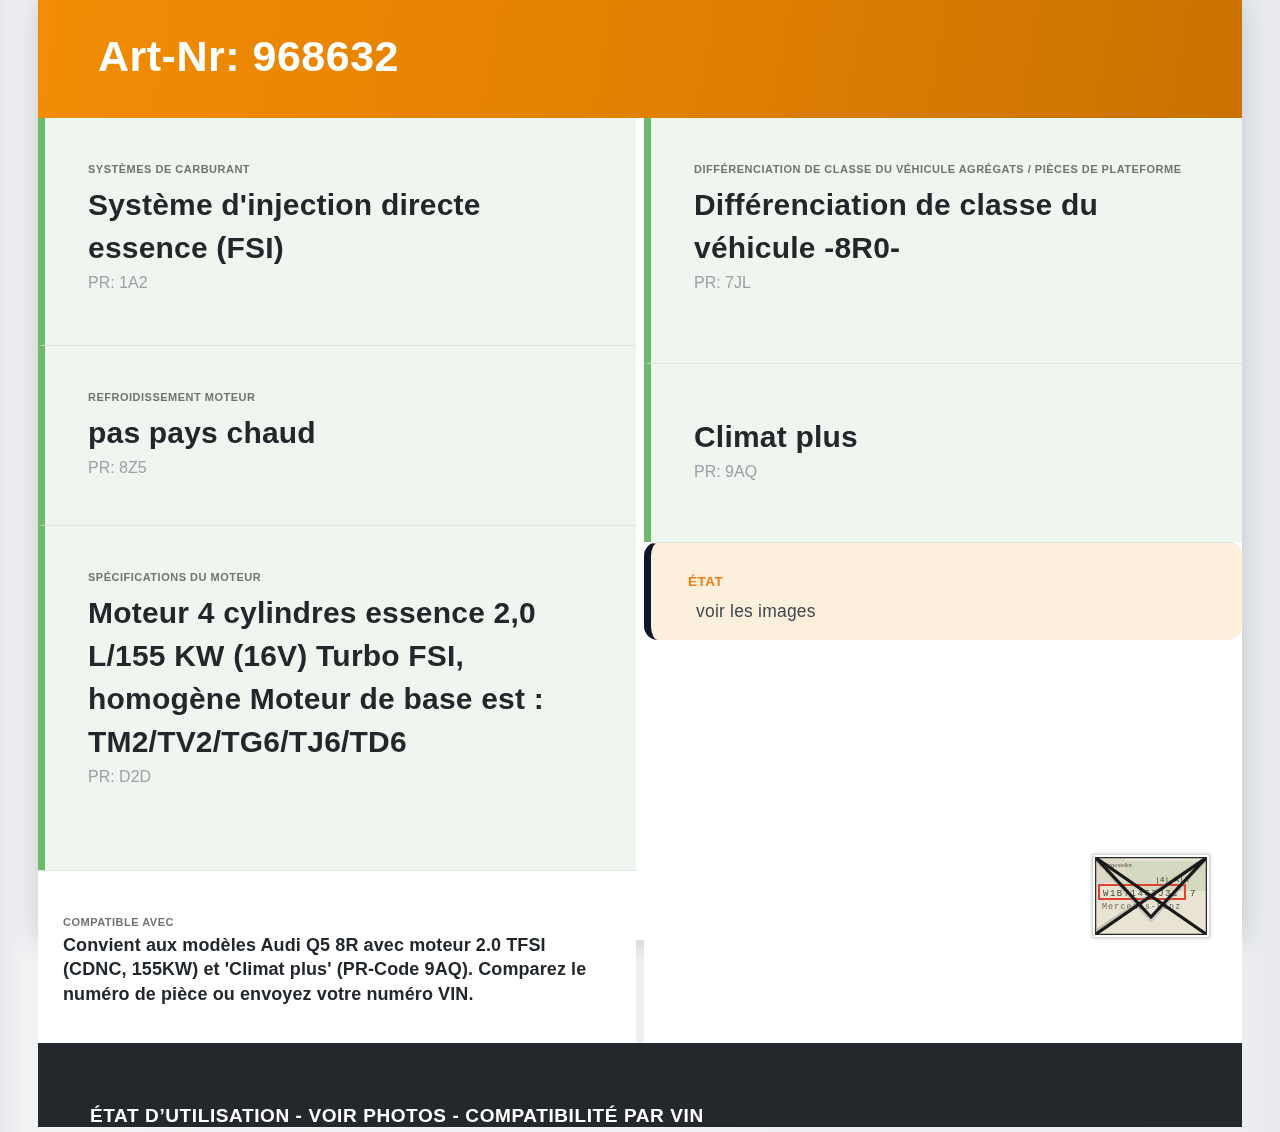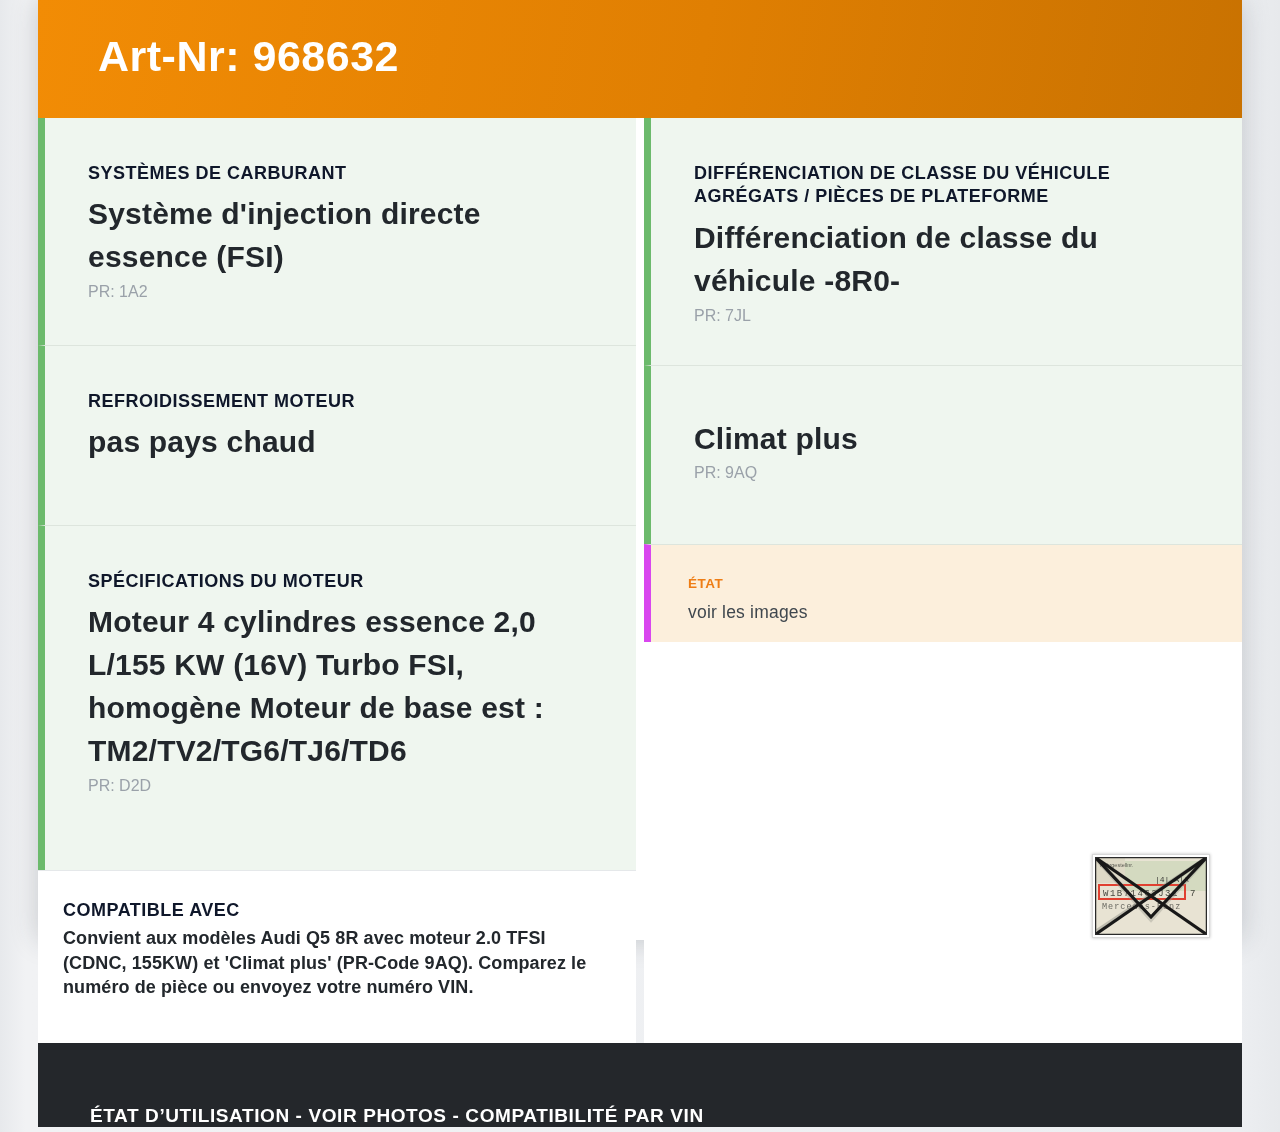--- a/index.html
+++ b/index.html
@@ -34,37 +34,38 @@
   .card {
     background:#eff6ef;
     border-left:7px solid #6cba6c;
     padding:44px 40px 40px 43px;
   }
   .card + .card { border-top:1px solid #dde5dd; }
   .card.plain {
     background:#ffffff;
     border-left:none;
     border-top:1px solid #e5e8ea;
-    padding:28px 30px 30px 25px;
+    padding:44px 30px 30px 25px;
   }
   .card.etat {
     background:#fcefdc;
-    border-left:7px solid #d946ef;
+    border-left:7px solid #0f172a;
     padding:30px 40px 12px 37px;
+    border-radius:14px;
   }
   .card-label {
-    font-size:18px; font-weight:700; color:#0f172a; letter-spacing:.5px; line-height:1.3;
+    font-size:11px; font-weight:700; color:#737373; letter-spacing:.5px; line-height:1.3;
   }
   .card-title {
     font-size:30px; font-weight:700; color:#22272c; line-height:1.43; margin-top:8px;
     letter-spacing:.2px;
   }
   .card-pr { font-size:16px; color:#9aa1a9; margin-top:4px; }
   .card.etat .card-label { color:#ee7d15; font-size:13.5px; }
-  .card.etat .card-title { font-size:17.5px; font-weight:400; color:#3f474e; margin-top:9px; line-height:1.3; letter-spacing:.2px; }
+  .card.etat .card-title { font-size:17.5px; font-weight:400; color:#3f474e; margin-top:9px; line-height:1.3; letter-spacing:.2px;margin-left:8px; }
   .card.plain .card-body {
     font-size:18px; font-weight:700; color:#22272c; line-height:1.34; margin-top:4px;
     max-width:555px; letter-spacing:.1px;
   }
   
   .c1{min-height:227px}.c2{min-height:180px}.c3{min-height:345px}.c4{min-height:173px}
   .r1{min-height:245px}.r2{min-height:179px}.r3{min-height:98px}
   .footer {
     flex:0 0 84px; height:84px;
     background:#24272b;
@@ -97,20 +98,21 @@
 
     <div class="col">
       <div class="card c1">
         <div class="card-label">SYSTÈMES DE CARBURANT</div>
         <div class="card-title">Système d'injection directe essence (FSI)</div>
         <div class="card-pr">PR: 1A2</div>
       </div>
       <div class="card c2">
         <div class="card-label">REFROIDISSEMENT MOTEUR</div>
         <div class="card-title">pas pays chaud</div>
+        <div class="card-pr">PR: 8Z5</div>
       </div>
       <div class="card c3">
         <div class="card-label">SPÉCIFICATIONS DU MOTEUR</div>
         <div class="card-title">Moteur 4 cylindres essence 2,0 L/155 KW (16V) Turbo FSI, homogène Moteur de base est : TM2/TV2/TG6/TJ6/TD6</div>
         <div class="card-pr">PR: D2D</div>
       </div>
       <div class="card plain c4">
         <div class="card-label">COMPATIBLE AVEC</div>
         <div class="card-body">Convient aux modèles Audi Q5 8R avec moteur 2.0 TFSI (CDNC, 155KW) et 'Climat plus' (PR-Code 9AQ). Comparez le numéro de pièce ou envoyez votre numéro VIN.</div>
       </div>

